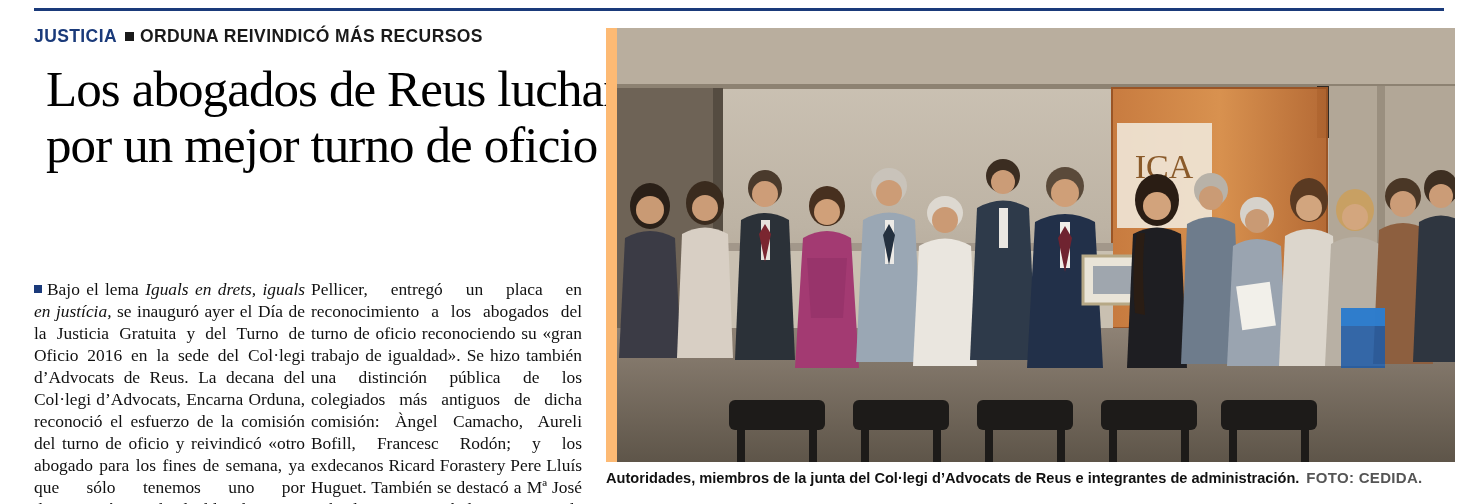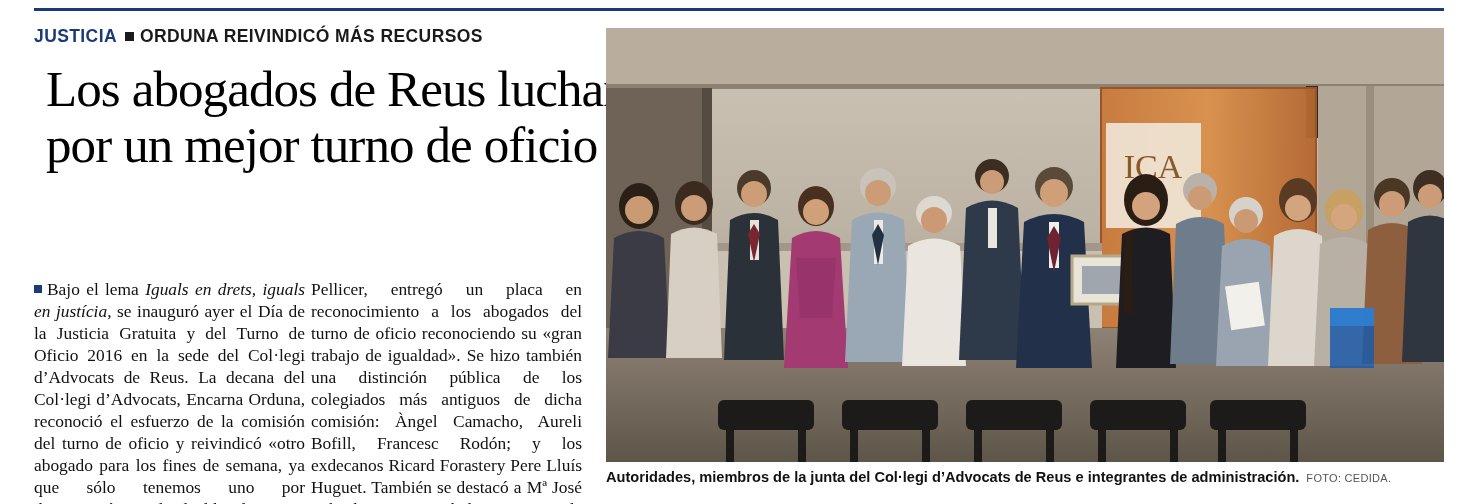--- a/index.html
+++ b/index.html
@@ -115,39 +115,40 @@
     position: absolute;
     left: 606px;
     top: 28px;
     width: 838px;
   }
   .photo {
     position: relative;
     width: 838px;
     height: 434px;
     overflow: hidden;
-    background: #15803d;
+    background: #fdba74;
+    padding-left: 11px;
   }
   .photo svg {
     display: block;
     width: 838px;
     height: 434px;
   }
   .caption {
     margin-top: 7px;
     font-family: "Liberation Sans", sans-serif;
     font-size: 14.6px;
     font-weight: bold;
     color: #111;
     line-height: 1.15;
     white-space: nowrap;
   }
   .caption .credit {
-    font-size: 11px;
-    font-weight: normal;
+    font-size: 15px;
+    font-weight: bold;
     color: #555;
     letter-spacing: 0.3px;
     margin-left: 7px;
   }
 </style>
 </head>
 <body>
 
 <div class="page">
 

